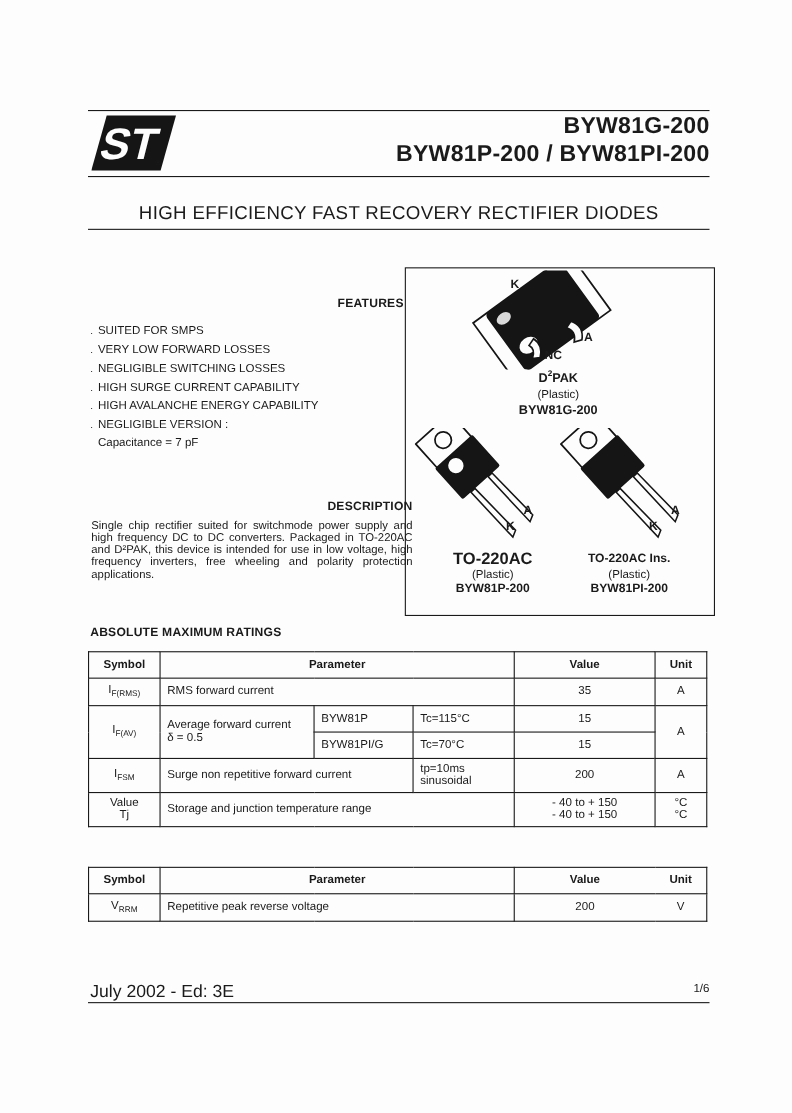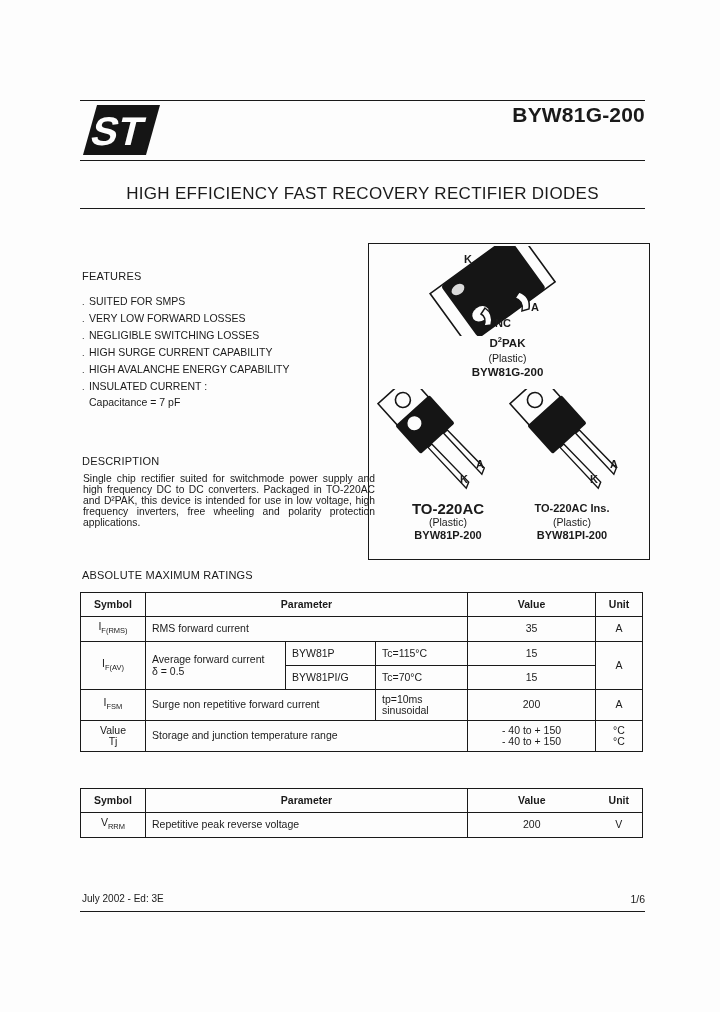--- a/index.html
+++ b/index.html
@@ -7,21 +7,21 @@
     position:relative;width:720px;height:1012px;background:#fdfdfd;
     font-family:"Liberation Sans",sans-serif;color:#1a1a1a;overflow:hidden;
   }
   .rule{position:absolute;left:80px;width:565px;height:0;border-top:1.6px solid #1a1a1a;}
   
   .logo{position:absolute;left:83px;top:104px;}
   .logo-reg{position:absolute;left:141px;top:143px;font-size:7.5px;}
   .partnums{position:absolute;right:75px;top:102px;text-align:right;font-weight:bold;font-size:21px;line-height:25px;letter-spacing:0.2px;}
   .title{position:absolute;left:80px;top:184px;width:565px;text-align:center;font-size:17px;letter-spacing:0.3px;}
   
-  .sec-heading{font-weight:normal;font-size:11px;letter-spacing:0.2px;}
+  .sec-heading{font-weight:bold;font-size:11px;letter-spacing:0.2px;text-align:right;}
   .features{position:absolute;left:82px;top:270px;width:285px;font-size:10.5px;}
   .feat-list{margin-top:13px;}
   .feat-item{display:flex;height:17px;align-items:baseline;}
   .bullet{width:7px;flex:0 0 7px;font-size:9px;}
   .feat-detail{margin-left:7px;line-height:11.5px;font-size:10.5px;}
   .description{position:absolute;left:82px;top:455px;width:293px;}
   .desc-text{margin:6px 0 0 1px;font-size:10.3px;line-height:11px;text-align:justify;}
   
   .pkgbox{position:absolute;left:368px;top:243px;width:280px;height:315px;border:1.6px solid #1a1a1a;}
   .pk-label{position:absolute;font-weight:bold;font-size:11px;}
@@ -36,39 +36,40 @@
   table.ds td{border:1.5px solid #1a1a1a;padding:0 6px;vertical-align:middle;line-height:11.5px;}
   table.ds tr.h td{font-weight:bold;text-align:center;}
   td.sym{text-align:center;padding:0 2px;}
   td.val{text-align:center;margin-top:35px;}
   td.unit{text-align:center;padding:0 2px;}
   td.nbr{border-right:none !important;}
   td.nbl{border-left:none !important;}
   sub{font-size:7.5px;}
   sup{font-size:7.5px;}
   
-  .footer-left{position:absolute;left:82px;top:893px;font-size:10px;text-align:center;}
+  .footer-left{position:absolute;left:82px;top:893px;font-size:16px;text-align:center;}
   .footer-right{position:absolute;right:75px;top:893px;font-size:10.5px;}
 </style>
 </head>
 <body>
 
 <div class="page">
 
   <div class="rule" style="top:100px"></div>
   <div class="rule" style="top:160px"></div>
 
   <svg class="logo" width="78" height="54" viewBox="0 0 78 54">
     <polygon points="14,1 77,1 63,51 0,51" fill="#151515"></polygon>
     <text x="16" y="41" font-size="40" font-weight="bold" fill="#fdfdfd" font-family="Liberation Sans, sans-serif" transform="skewX(-14)">ST</text>
   </svg>
   <span class="logo-reg">®</span>
 
   <div class="partnums">
     <div>BYW81G-200</div>
+    <div>BYW81P-200 / BYW81PI-200</div>
   </div>
 
   <div class="title">HIGH EFFICIENCY FAST RECOVERY RECTIFIER DIODES</div>
   <div class="rule" style="top:208px"></div>
 
   <div class="features">
     <div class="sec-heading">FEATURES</div>
     <div class="feat-list">
       <div class="feat-item">
           <span class="bullet">.</span>
@@ -85,21 +86,21 @@
       <div class="feat-item">
           <span class="bullet">.</span>
           <span>HIGH SURGE CURRENT CAPABILITY</span>
         </div>
       <div class="feat-item">
           <span class="bullet">.</span>
           <span>HIGH AVALANCHE ENERGY CAPABILITY</span>
         </div>
       <div class="feat-item">
           <span class="bullet">.</span>
-          <span>INSULATED CURRENT :</span>
+          <span>NEGLIGIBLE VERSION :</span>
         </div>
       <div class="feat-detail">Capacitance = 7 pF</div>
     </div>
   </div>
 
   <div class="description">
     <div class="sec-heading">DESCRIPTION</div>
     <p class="desc-text">Single chip rectifier suited for switchmode power supply and high frequency DC to DC converters. Packaged in TO-220AC and D²PAK, this device is intended for use in low voltage, high frequency inverters, free wheeling and polarity protection applications.</p>
   </div>
 

